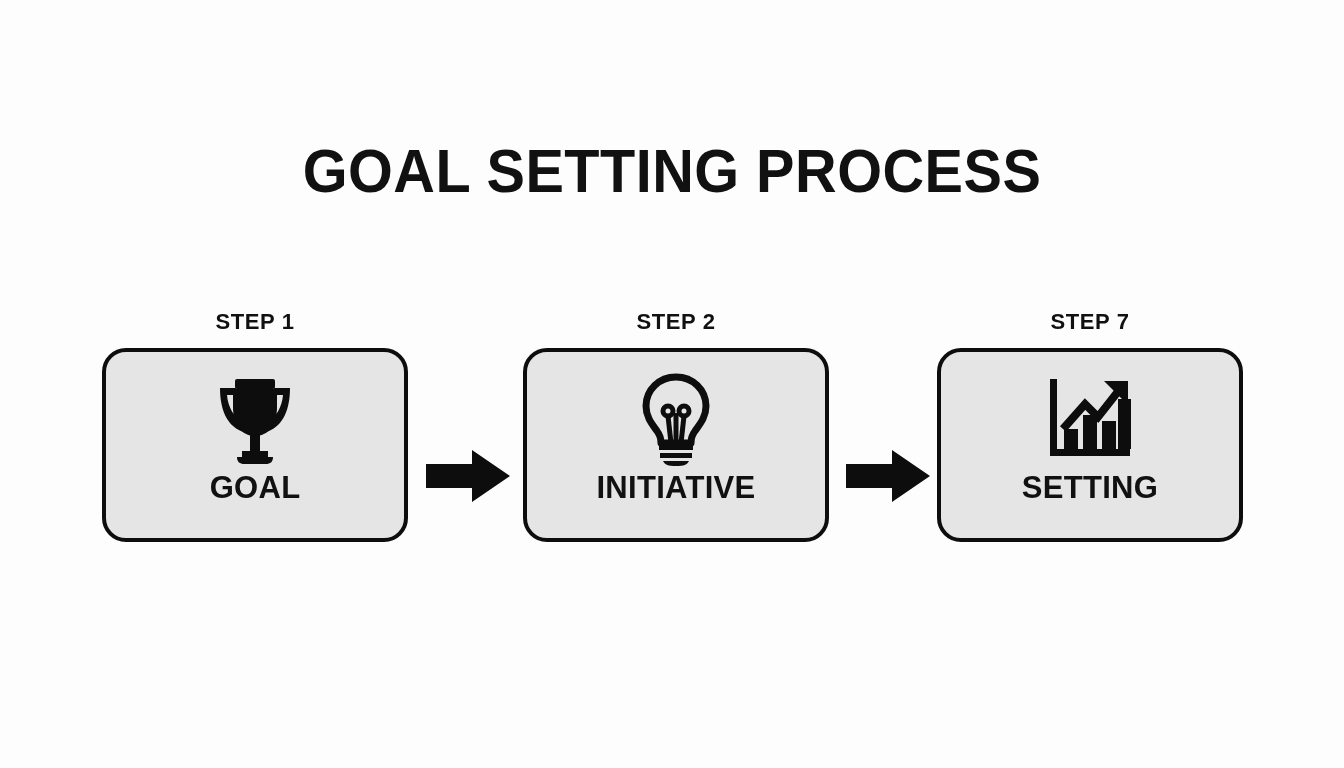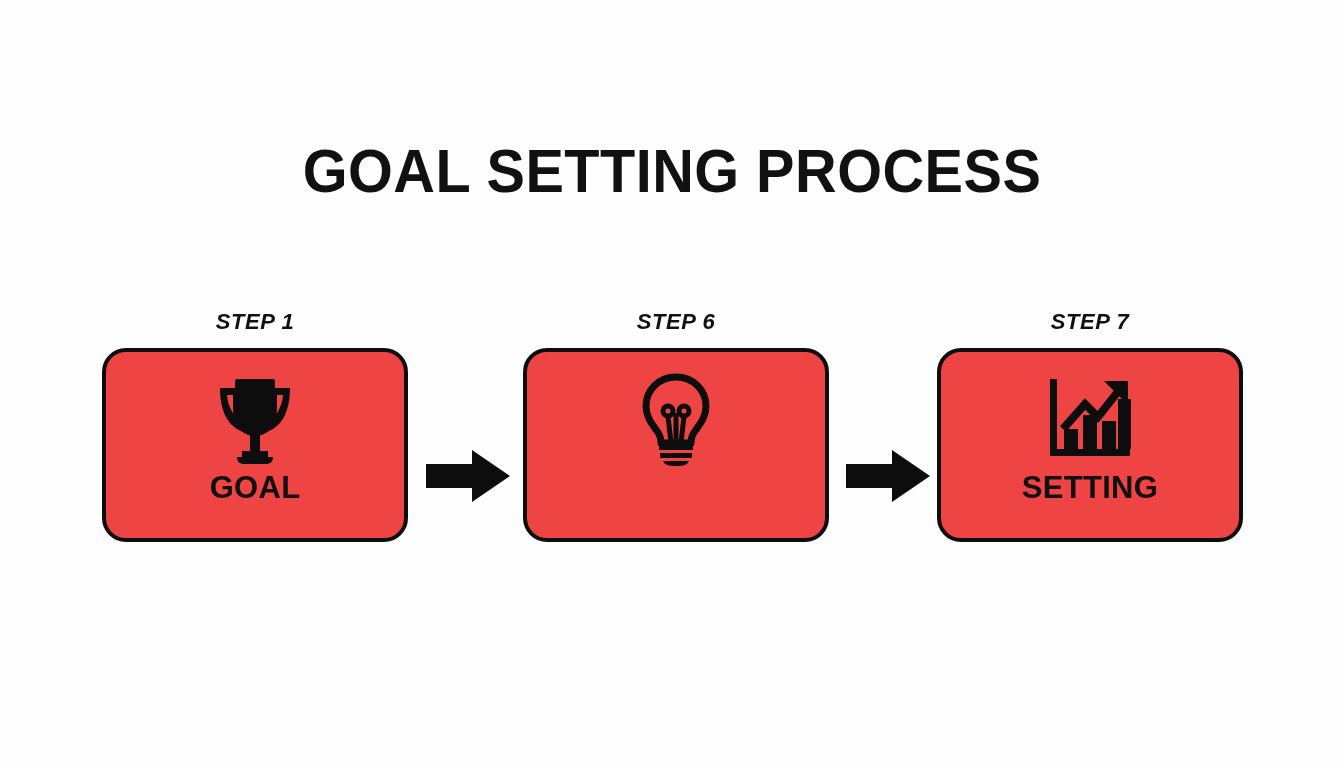--- a/index.html
+++ b/index.html
@@ -64,33 +64,32 @@
     top: 0;
     left: 0;
     width: 100%;
     text-align: center;
     font-family: "Liberation Sans", sans-serif;
     font-weight: 700;
     font-size: 22px;
     letter-spacing: 0.6px;
     color: #111111;
     line-height: 1;
-    font-style: italic;
   }
 
   .step-card {
     position: absolute;
     top: 37px;
     left: 0;
     width: 306px;
     height: 194px;
     box-sizing: border-box;
     border: 4px solid #0d0d0d;
     border-radius: 24px;
-    background: #ef4444;
+    background: #e5e5e5;
     display: flex;
     flex-direction: column;
     align-items: center;
     justify-content: flex-start;
   }
 
   .card-icon {
     margin-top: 20px;
     height: 96px;
     display: flex;
@@ -154,38 +153,39 @@
       </div>
     </div>
 
     <div class="connector connector-1">
       <svg width="84" height="56" viewBox="0 0 84 56" aria-hidden="true">
         <path d="M0 16 L46 16 L46 2 L84 28 L46 54 L46 40 L0 40 Z" fill="#0d0d0d"></path>
       </svg>
     </div>
 
     <div class="step-block step-2">
-      <div class="step-caption">STEP 6</div>
+      <div class="step-caption">STEP 2</div>
       <div class="step-card">
         <div class="card-icon">
           <svg width="72" height="94" viewBox="0 0 72 94" aria-hidden="true">
 
             <path d="M36 4 C19 4 6 17 6 33 C6 44 12 51 17 58 C20 62 21 65 21 70 L51 70 C51 65 52 62 55 58 C60 51 66 44 66 33 C66 17 53 4 36 4 Z" fill="none" stroke="#0d0d0d" stroke-width="7" stroke-linejoin="round"></path>
 
             <circle cx="28" cy="38" r="5" fill="none" stroke="#0d0d0d" stroke-width="5"></circle>
             <circle cx="44" cy="38" r="5" fill="none" stroke="#0d0d0d" stroke-width="5"></circle>
             <path d="M28 43 L31 70" fill="none" stroke="#0d0d0d" stroke-width="5"></path>
             <path d="M44 43 L41 70" fill="none" stroke="#0d0d0d" stroke-width="5"></path>
             <path d="M36 40 L36 70" fill="none" stroke="#0d0d0d" stroke-width="5"></path>
 
             <rect x="19" y="72" width="34" height="5" fill="#0d0d0d"></rect>
             <rect x="20" y="80" width="32" height="5" fill="#0d0d0d"></rect>
             <path d="M23 88 L49 88 C47 92 44 93 36 93 C28 93 25 92 23 88 Z" fill="#0d0d0d"></path>
           </svg>
         </div>
+        <div class="card-label">INITIATIVE</div>
       </div>
     </div>
 
     <div class="connector connector-2">
       <svg width="84" height="56" viewBox="0 0 84 56" aria-hidden="true">
         <path d="M0 16 L46 16 L46 2 L84 28 L46 54 L46 40 L0 40 Z" fill="#0d0d0d"></path>
       </svg>
     </div>
 
     <div class="step-block step-3">

